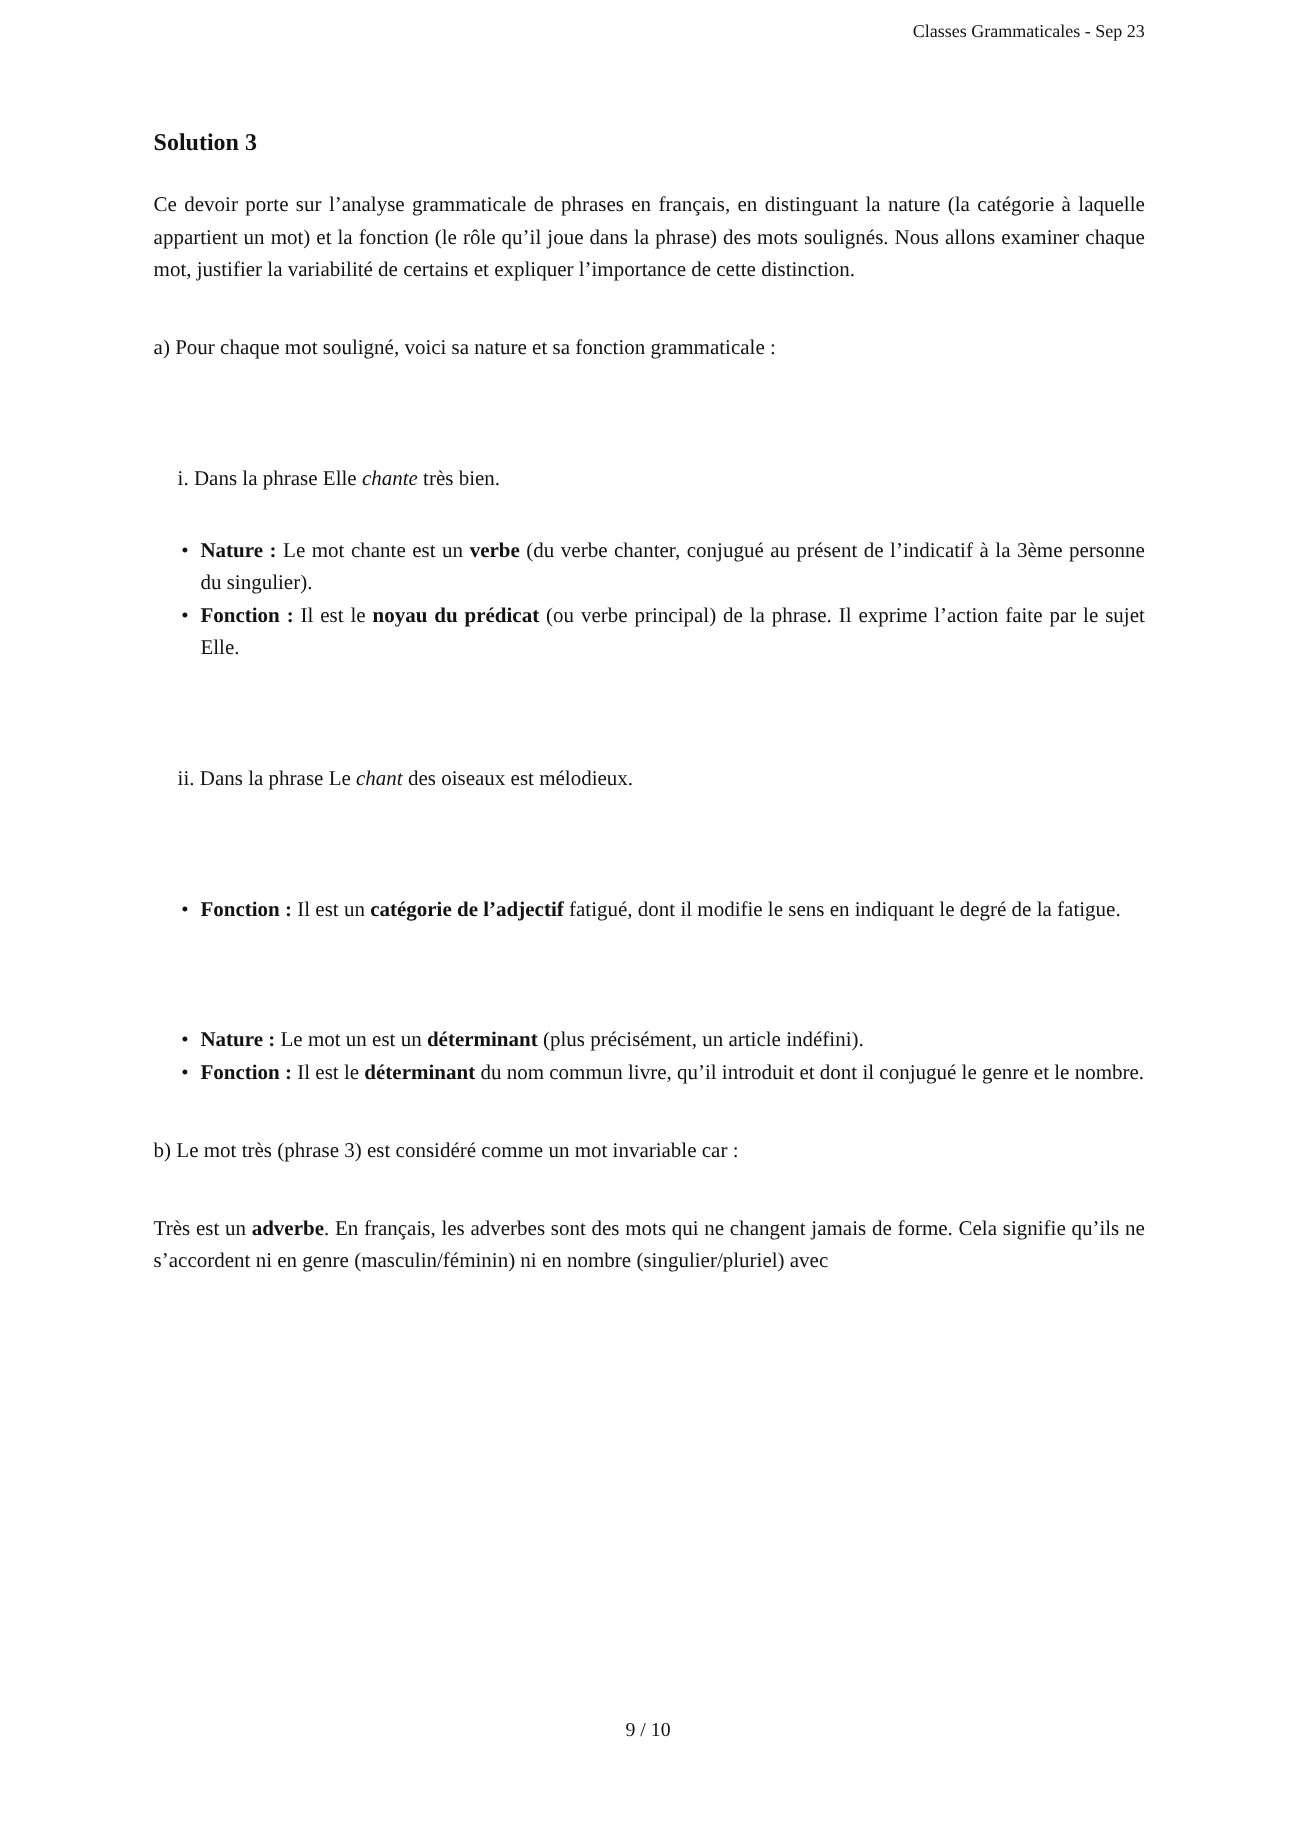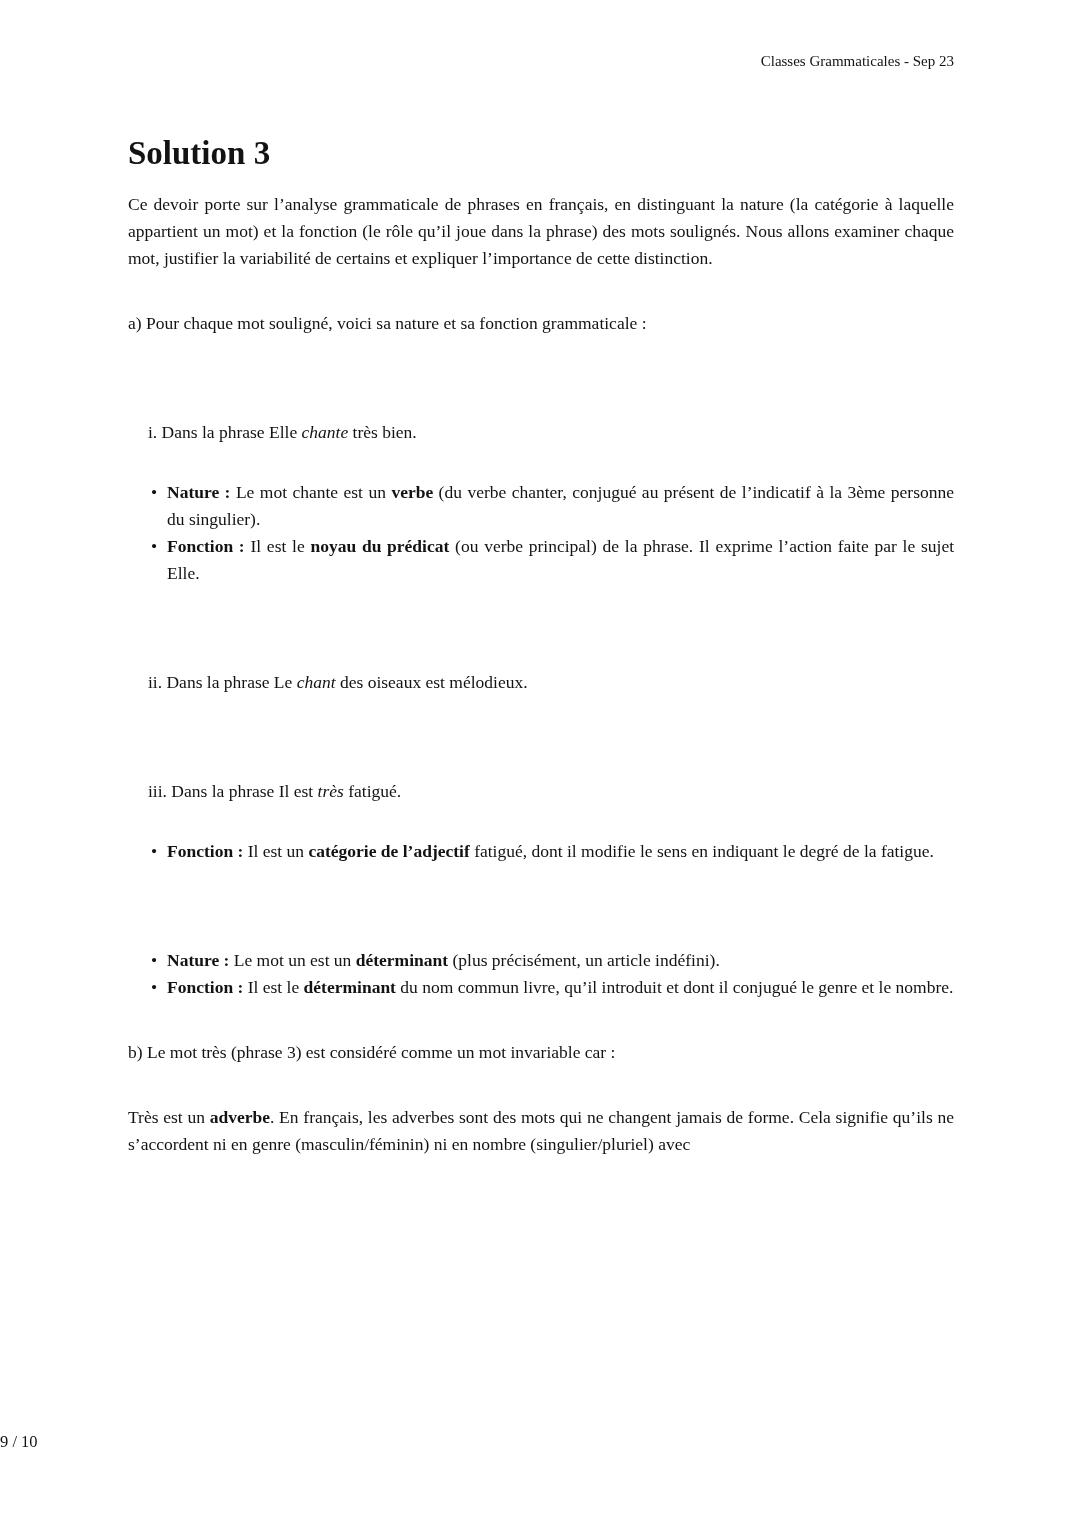--- a/index.html
+++ b/index.html
@@ -10,30 +10,30 @@
   .page {
     position: relative;
     width: 1080px;
     height: 1527px;
     background: #ffffff;
     color: #131313;
     font-family: "Liberation Serif", "DejaVu Serif", serif;
     font-size: 17.5px;
     line-height: 27px;
     box-sizing: border-box;
-    padding: 52px 126px 0 128px;
+    padding: 18px 126px 0 128px;
     overflow: hidden;
   }
   .doc-header {
     text-align: right;
     font-size: 15px;
     line-height: 18px;
   }
   h1.doc-title {
-    font-size: 33px;
+    font-size: 20px;
     line-height: 30px;
     font-weight: 700;
     margin: 68px 0 0 0;
   }
   p.intro {
     margin: 23px 0 0 0;
     text-align: justify;
   }
   p.section-label {
     margin: 38px 0 0 0;
@@ -65,20 +65,21 @@
   }
   p.closing {
     margin: 38px 0 0 0;
     text-align: justify;
   }
   .doc-footer {
     position: absolute;
     top: 1428px;
     left: 0;
     width: 100%;
+    text-align: center;
     font-size: 16.5px;
   }
   .b { font-weight: 700; }
   .i { font-style: italic; }
 </style>
 </head>
 <body>
 
 <div class="page">
 
@@ -97,21 +98,20 @@
         <li><span class="b">Nature :</span><span> Le mot chante est un </span><span class="b">verbe</span><span> (du verbe chanter, conjugué au présent de l’indicatif à la 3ème personne du singulier).</span></li>
         <li><span class="b">Fonction :</span><span> Il est le </span><span class="b">noyau du prédicat</span><span> (ou verbe principal) de la phrase. Il exprime l’action faite par le sujet Elle.</span></li>
       </ul>
     </div>
 
     <div class="item">
       <p class="phrase"><span>ii. Dans la phrase Le </span><span class="i">chant</span><span> des oiseaux est mélodieux.</span></p>
     </div>
 
     <div class="item">
-      <p class="phrase"><span>iii. Dans la phrase Il est </span><span class="i">très</span><span> fatigué.</span></p>
       <ul class="bullets">
         <li><span class="b">Fonction :</span><span> Il est un </span><span class="b">catégorie de l’adjectif</span><span> fatigué, dont il modifie le sens en indiquant le degré de la fatigue.</span></li>
       </ul>
     </div>
 
     <div class="item">
       <ul class="bullets">
         <li><span class="b">Nature :</span><span> Le mot un est un </span><span class="b">déterminant</span><span> (plus précisément, un article indéfini).</span></li>
         <li><span class="b">Fonction :</span><span> Il est le </span><span class="b">déterminant</span><span> du nom commun livre, qu’il introduit et dont il conjugué le genre et le nombre.</span></li>
       </ul>

